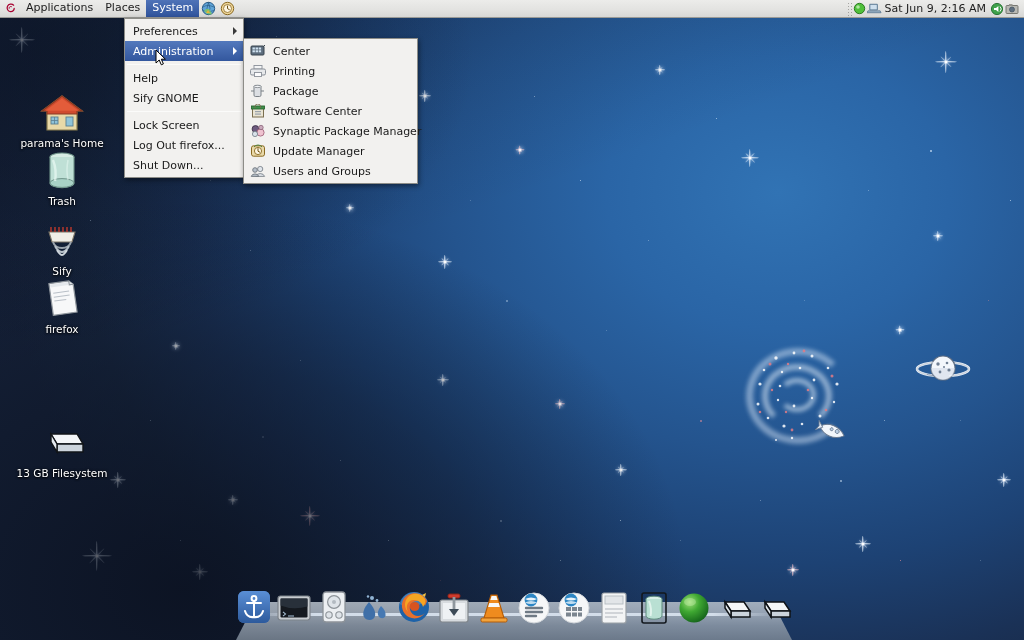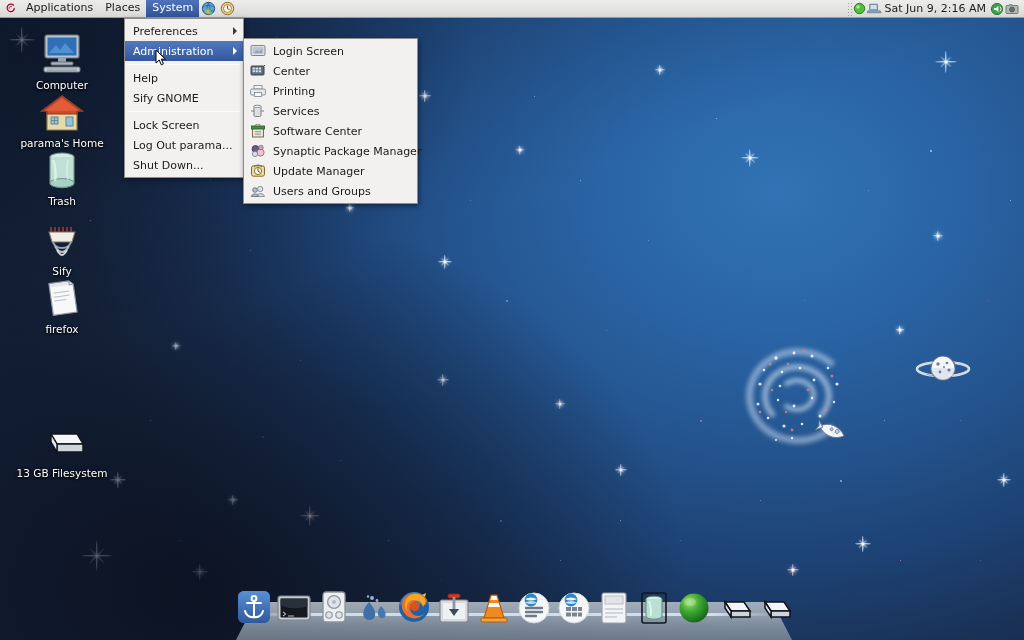--- a/index.html
+++ b/index.html
@@ -513,39 +513,29 @@
       <span>Help</span>
     </div>
     <div class="mi">
       <span>Sify GNOME</span>
     </div>
     <div class="msep"></div>
     <div class="mi">
       <span>Lock Screen</span>
     </div>
     <div class="mi">
-      <span>Log Out parama...</span>
+      <span>Log Out firefox...</span>
     </div>
     <div class="mi">
       <span>Shut Down...</span>
     </div>
   </div>
 
   <div class="menu" id="admin-menu">
 
-    <div class="mi">
-      <span class="mi-ico">
-        <svg width="16" height="14" viewBox="0 0 16 14">
-          <rect x="1" y="1.5" width="14" height="10" rx="1.2" fill="#dfe4ea" stroke="#7d848c" stroke-width="1"></rect>
-          <rect x="2.5" y="3" width="11" height="7" fill="#b9c6d4"></rect>
-          <path d="M4,9 l3,-3 2,2 3,-3.4 v4.4 z" fill="#8fa3b8"></path>
-        </svg>
-      </span>
-      <span>Login Screen</span>
-    </div>
 
     <div class="mi">
       <span class="mi-ico">
         <svg width="16" height="14" viewBox="0 0 16 14">
           <rect x="1" y="2" width="13" height="9" rx="1" fill="#5d6d7d" stroke="#39454f" stroke-width="1"></rect>
           <g fill="#cfe2f0">
               <rect x="2.5" y="3.5" width="2.4" height="2"></rect>
               <rect x="5.6" y="3.5" width="2.4" height="2"></rect>
           <rect x="8.7" y="3.5" width="2.4" height="2"></rect>
               <rect x="2.5" y="6.3" width="2.4" height="2"></rect>
@@ -571,21 +561,21 @@
 
     <div class="mi">
       <span class="mi-ico">
         <svg width="16" height="14" viewBox="0 0 16 14">
           <rect x="4" y="1.5" width="7" height="11" rx="1.4" fill="#dcdfe3" stroke="#7b8187" stroke-width="1"></rect>
           <ellipse cx="7.5" cy="2.4" rx="3.5" ry="1.2" fill="#f2f4f6" stroke="#7b8187" stroke-width=".8"></ellipse>
           <path d="M11,7 h3" stroke="#7b8187" stroke-width="1"></path>
           <path d="M4,7 h-3" stroke="#7b8187" stroke-width="1"></path>
         </svg>
       </span>
-      <span>Services</span>
+      <span>Package</span>
     </div>
 
     <div class="mi">
       <span class="mi-ico">
         <svg width="16" height="14" viewBox="0 0 16 14">
           <rect x="2.5" y="4" width="11" height="9" fill="#e9e4d4" stroke="#7b6f50" stroke-width="1"></rect>
           <rect x="1.5" y="2" width="13" height="3" fill="#3f8f4a" stroke="#2a6632" stroke-width=".9"></rect>
           <path d="M5,4 v-1.2 a2.8,2.8 0 0 1 5.6,0 v1.2" fill="none" stroke="#7b6f50" stroke-width=".9"></path>
           <rect x="5" y="7" width="6" height="1.2" fill="#9aa2ab"></rect>
           <rect x="5" y="9.5" width="6" height="1.2" fill="#9aa2ab"></rect>
@@ -632,37 +622,20 @@
       <span>Users and Groups</span>
     </div>
   </div>
 
   <div id="cursor">
     <svg width="12" height="18" viewBox="0 0 12 18">
       <path d="M1,1 L1,14 L4.2,11 L6.3,15.8 L8.4,14.9 L6.3,10.2 L10.4,10.2 Z" fill="#ffffff" stroke="#000000" stroke-width="1" stroke-linejoin="round"></path>
     </svg>
   </div>
 
-  <div class="dicon" style="left:14px; top:28px;">
-    <span class="glyph">
-      <svg width="46" height="44" viewBox="0 0 46 44">
-        <rect x="6" y="3" width="34" height="23" rx="2" fill="#b9c3cc" stroke="#6c7680" stroke-width="1.2"></rect>
-        <rect x="8.5" y="5.5" width="29" height="18" fill="#2f6fb5"></rect>
-        <path d="M10,21 l7,-8 4,5 5,-7 9,10 z" fill="#5a9ad8" opacity=".8"></path>
-        <rect x="19" y="26" width="8" height="4" fill="#99a4ae"></rect>
-        <rect x="12" y="30" width="22" height="3" rx="1" fill="#aab4bd" stroke="#6c7680" stroke-width="1"></rect>
-        <rect x="5" y="35" width="36" height="5" rx="1.5" fill="#c3ccd5" stroke="#6c7680" stroke-width="1.1"></rect>
-        <g stroke="#8b949d" stroke-width=".8">
-            <path d="M8,37 h30"></path>
-            <path d="M8,38.6 h30"></path>
-          </g>
-      </svg>
-    </span>
-    <span class="lbl">Computer</span>
-  </div>
 
   <div class="dicon" style="left:14px; top:86px;">
     <span class="glyph">
       <svg width="46" height="42" viewBox="0 0 46 42">
         <path d="M23,4 L43,19 L38,19 L38,38 L8,38 L8,19 L3,19 Z" fill="#e8d9a8" stroke="#8a7c4e" stroke-width="1.2"></path>
         <path d="M23,4 L43,19 L38,19 L38,22 L8,22 L8,19 L3,19 Z" fill="#d04a2e" stroke="#8a3a22" stroke-width="1.2"></path>
         <path d="M23,6.5 L39.5,18.8 L6.5,18.8 Z" fill="#e35c3a"></path>
         <rect x="12" y="25" width="7" height="7" fill="#8fc3d8" stroke="#5a7f92" stroke-width=".9"></rect>
         <rect x="27" y="25" width="7" height="9" fill="#8fc3d8" stroke="#5a7f92" stroke-width=".9"></rect>
         <path d="M15.5,25 v7 M12,28.5 h7" stroke="#5a7f92" stroke-width=".8"></path>

